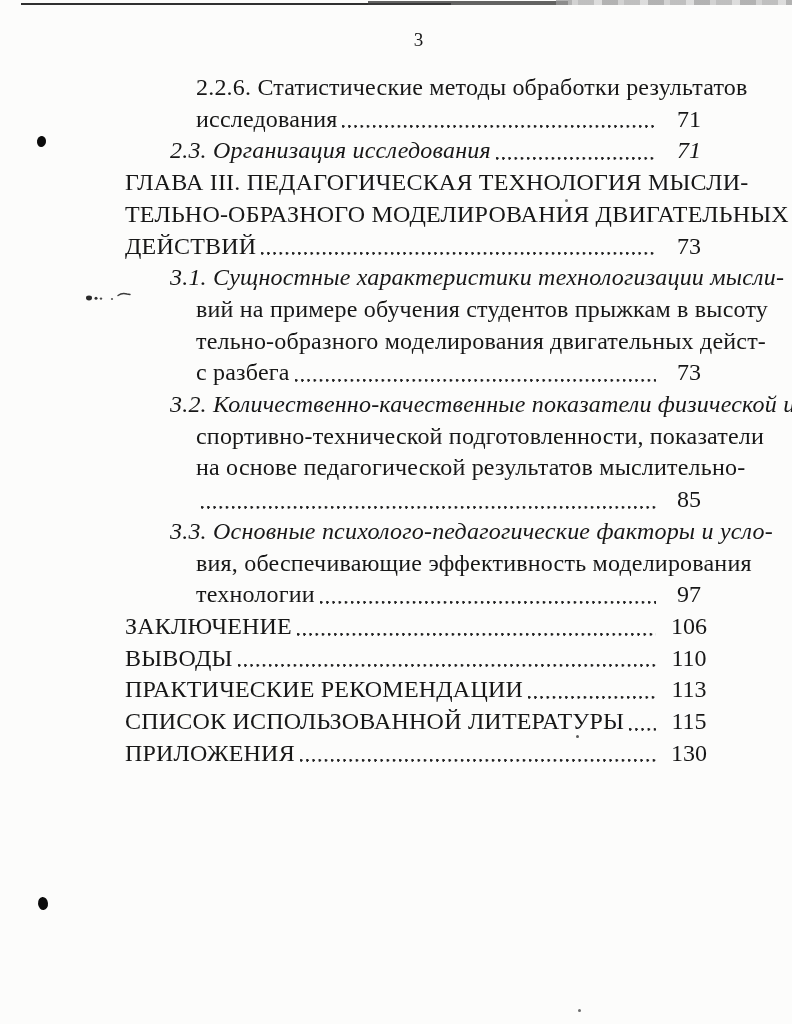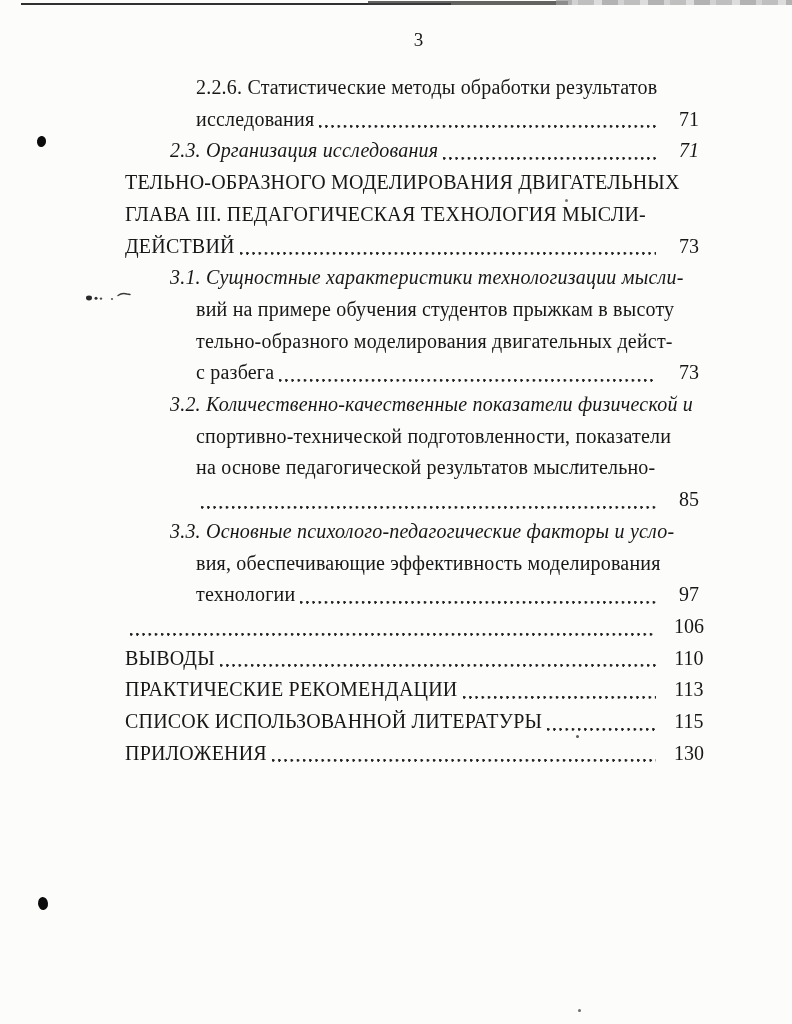--- a/index.html
+++ b/index.html
@@ -38,21 +38,21 @@
     height: 24px;
     line-height: 24px;
   }
 
   .entries { margin-top: 20px; }
 
   .entry {
     display: flex;
     align-items: flex-end;
     line-height: 31.7px;
-    font-size: 20px;
+    font-size: 24px;
     white-space: nowrap;
   }
   .entry.i1 { padding-left: 45px; font-style: italic; }
   .entry.i2 { padding-left: 71px; }
   .entry .t { flex: 0 0 auto; letter-spacing: 0.2px; }
 
   .leader {
     flex: 1 1 auto;
     align-self: flex-end;
     height: 3px;
@@ -115,28 +115,28 @@
     <span class="t">исследования</span>
     <span class="leader"></span>
     <span class="pg">71</span>
   </div>
         <div class="entry i1">
     <span class="t">2.3. Организация исследования</span>
     <span class="leader"></span>
     <span class="pg">71</span>
   </div>
         <div class="entry">
+    <span class="t">ГЛАВА III. ПЕДАГОГИЧЕСКАЯ ТЕХНОЛОГИЯ МЫСЛИ-</span>
+
+  </div>
+        <div class="entry">
     <span class="t">ТЕЛЬНО-ОБРАЗНОГО МОДЕЛИРОВАНИЯ ДВИГАТЕЛЬНЫХ</span>
 
   </div>
         <div class="entry">
-    <span class="t">ГЛАВА III. ПЕДАГОГИЧЕСКАЯ ТЕХНОЛОГИЯ МЫСЛИ-</span>
-
-  </div>
-        <div class="entry">
     <span class="t">ДЕЙСТВИЙ</span>
     <span class="leader"></span>
     <span class="pg">73</span>
   </div>
         <div class="entry i1">
     <span class="t">3.1. Сущностные характеристики технологизации мысли-</span>
 
   </div>
         <div class="entry i2">
     <span class="t">вий на примере обучения студентов прыжкам в высоту</span>
@@ -174,20 +174,21 @@
         <div class="entry i2">
     <span class="t">вия, обеспечивающие эффективность моделирования</span>
 
   </div>
         <div class="entry i2">
     <span class="t">технологии</span>
     <span class="leader"></span>
     <span class="pg">97</span>
   </div>
         <div class="entry">
+    <span class="t">ЗАКЛЮЧЕНИЕ</span>
     <span class="leader"></span>
     <span class="pg">106</span>
   </div>
         <div class="entry">
     <span class="t">ВЫВОДЫ</span>
     <span class="leader"></span>
     <span class="pg">110</span>
   </div>
         <div class="entry">
     <span class="t">ПРАКТИЧЕСКИЕ РЕКОМЕНДАЦИИ</span>

